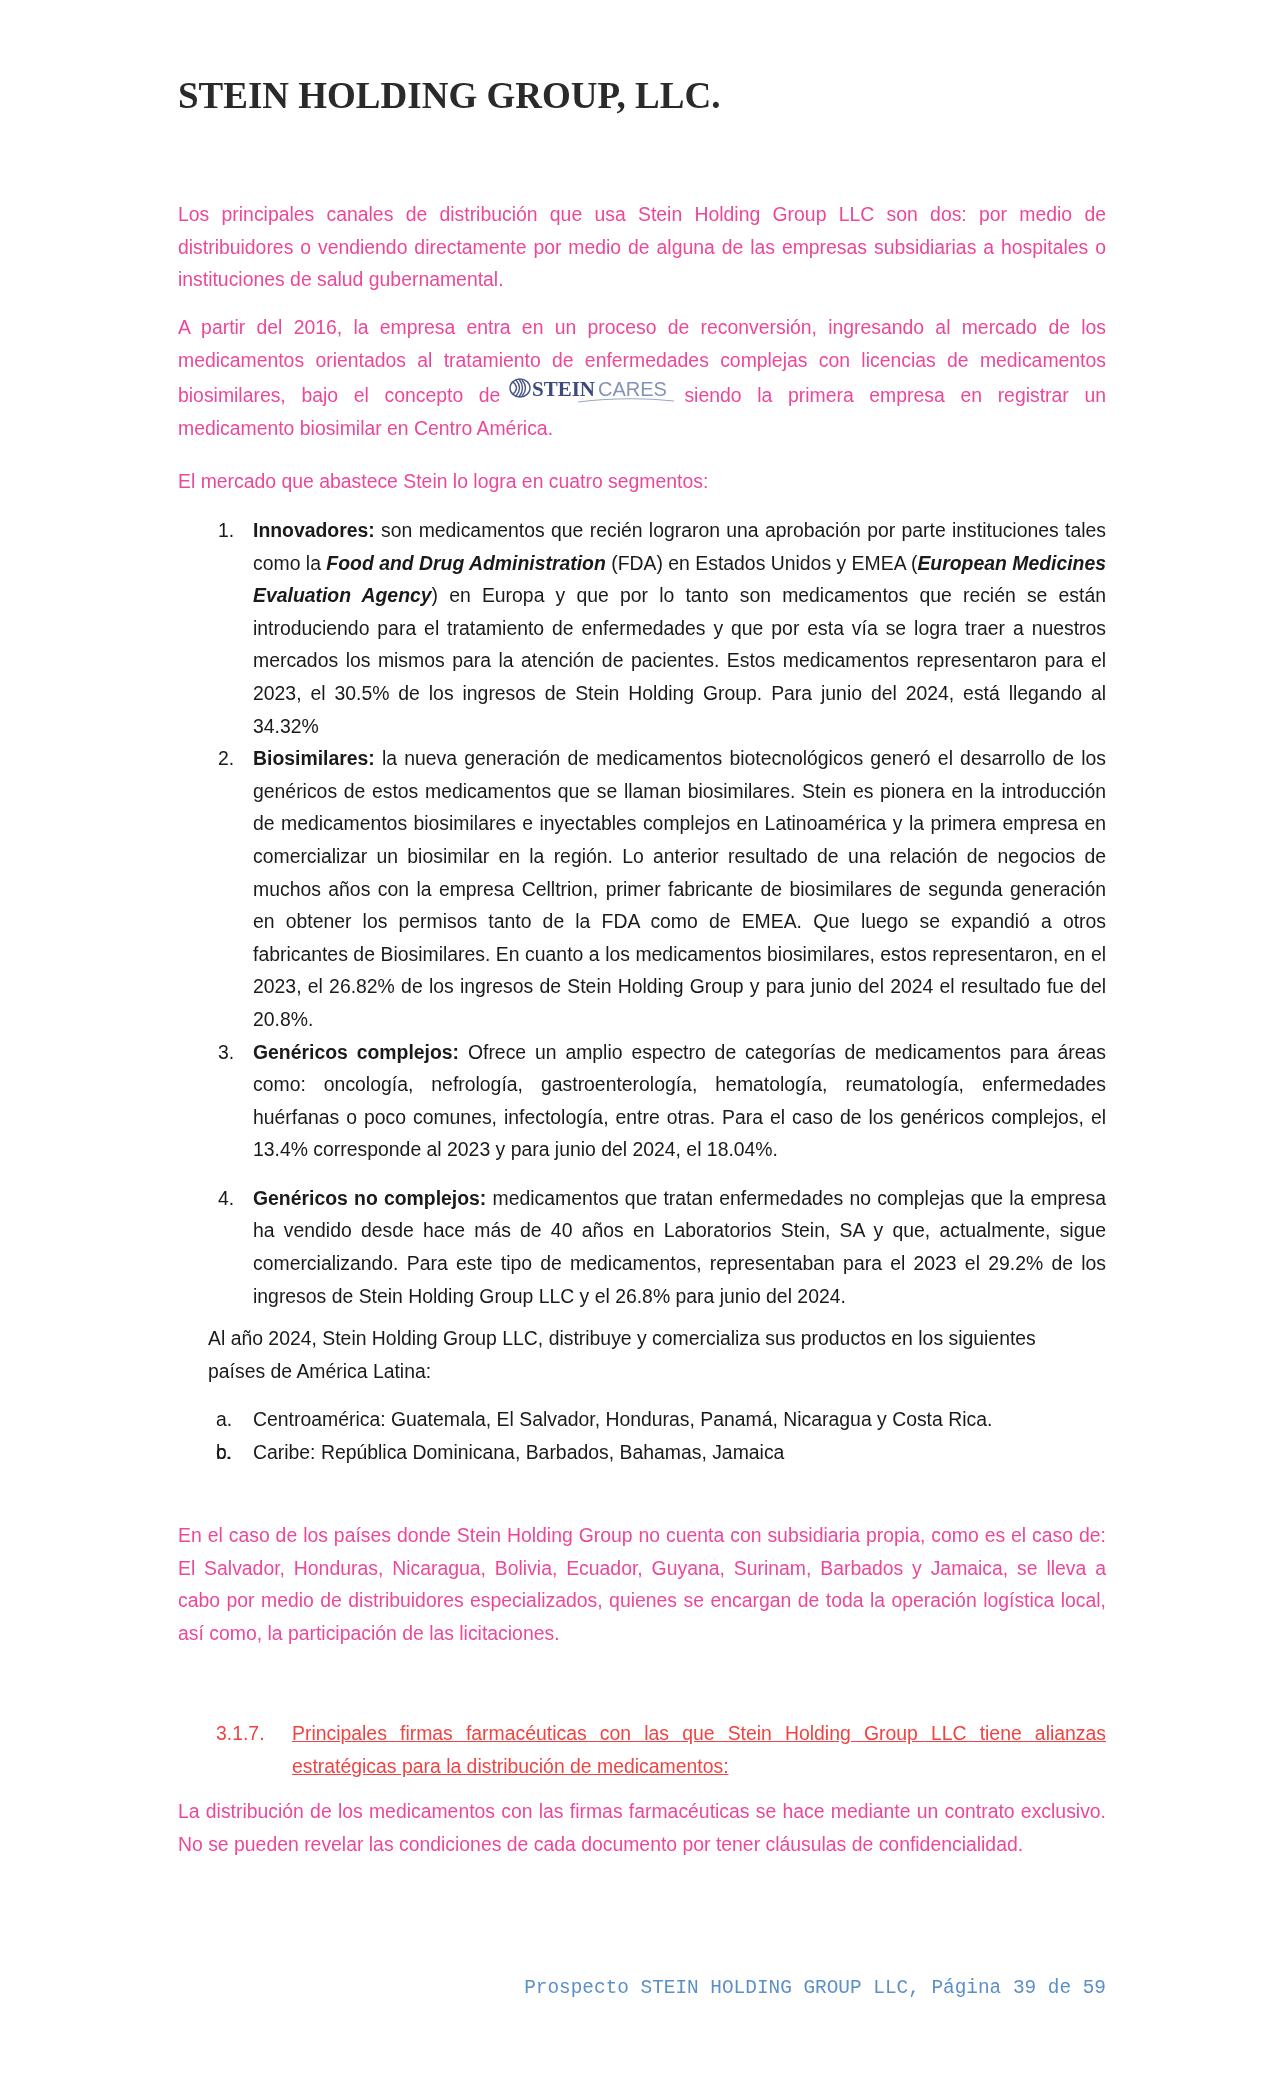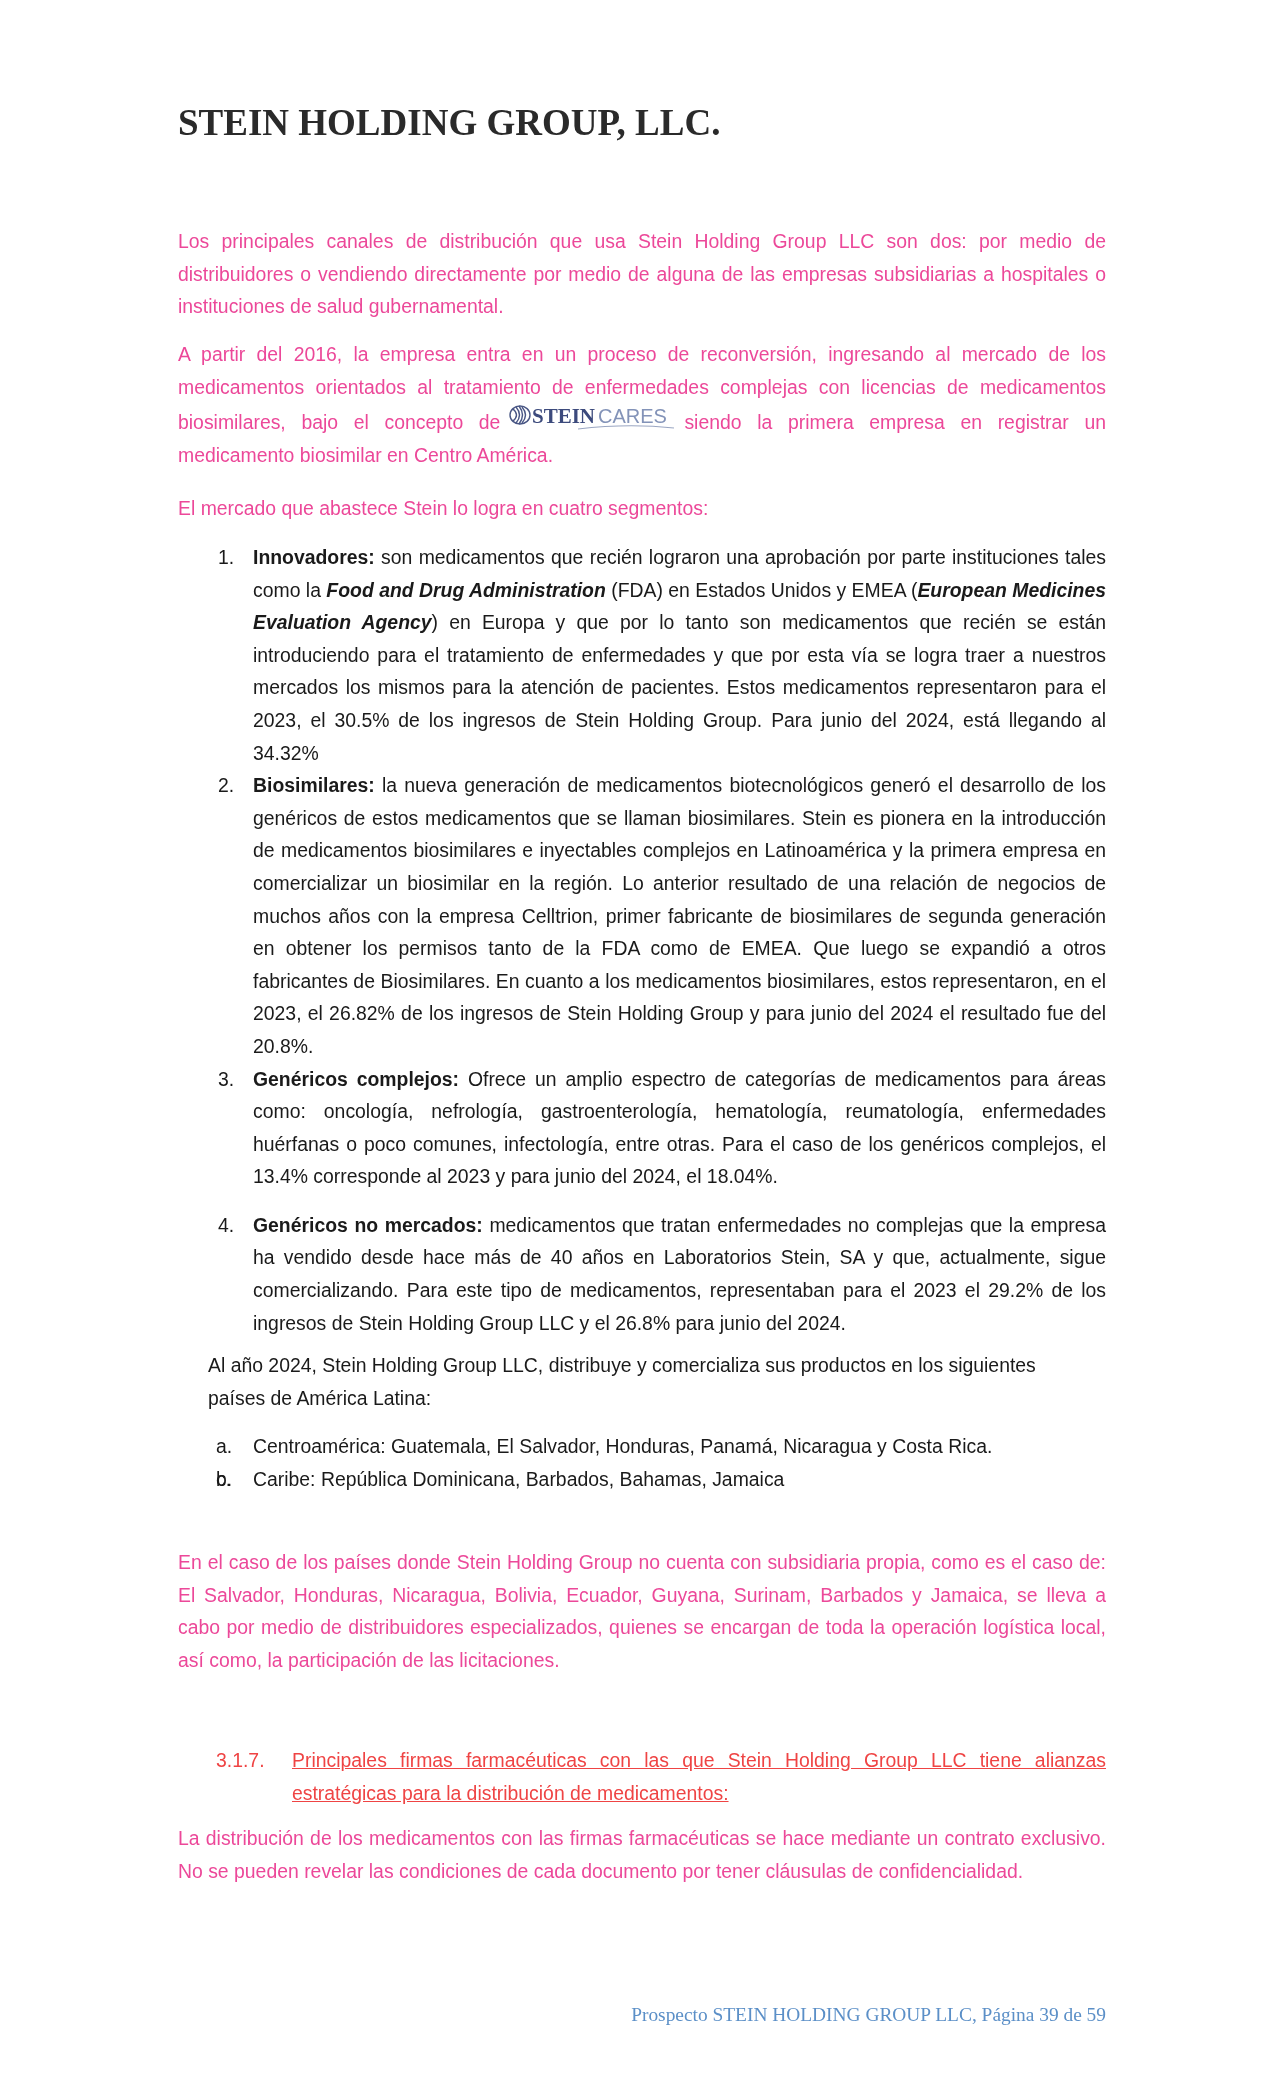--- a/index.html
+++ b/index.html
@@ -1,17 +1,17 @@
 <!DOCTYPE html>
 <html><head>
 <meta charset="utf-8">
 <style>
   html, body { margin: 0; padding: 0; background: #ffffff; }
   body { width: 1275px; height: 2100px; position: relative; overflow: hidden; color: #1a1a1a; }
-  .page { position: absolute; left: 0; top: 0; width: 1275px; height: 2018px; margin-top: 27px; }
+  .page { position: absolute; left: 0; top: 0; width: 1275px; height: 2018px; }
   .title {
     position: absolute; left: 178px; top: 74px;
     font-family: "Liberation Serif", "DejaVu Serif", serif;
     font-weight: bold; font-size: 37px; color: #2a2a2a; letter-spacing: 0px;
     white-space: nowrap;
   }
   .body-text {
     position: absolute; left: 178px; width: 928px;
     font-family: "Liberation Sans", "DejaVu Sans", sans-serif;
     font-size: 19.4px; line-height: 32.6px; text-align: justify; color: #ec4899;
@@ -37,21 +37,21 @@
   .alpha .ai { position: relative; padding-left: 75px; }
   .alpha .ai .num { position: absolute; left: 38px; }
   .p-dist { top: 1519px; }
   .section-h { position: absolute; left: 178px; width: 928px; top: 1717px;
     font-family: "Liberation Sans", "DejaVu Sans", sans-serif;
     font-size: 19.4px; line-height: 32.6px; color: #ef4444; }
   .section-h .sec-num { position: absolute; left: 38px; top: 0; }
   .section-h .sec-title { display: block; padding-left: 114px; text-decoration: underline; text-align: justify; }
   .p-final { top: 1795px; }
   .footer { position: absolute; right: 169px; top: 1977px;
-    font-family: Liberation Serif, serif;
+    font-family: Liberation Mono, monospace;
     font-size: 19.4px; color: #5b8fc7; white-space: nowrap; text-align: center; }
 </style>
 </head>
 <body>
 
 <div class="page">
 
   <div class="title">STEIN HOLDING GROUP, LLC.</div>
 
   <p class="body-text p1" style="margin:0">Los principales canales de distribución que usa Stein Holding Group LLC son dos: por medio de distribuidores o vendiendo directamente por medio de alguna de las empresas subsidiarias a hospitales o instituciones de salud gubernamental.</p>
@@ -81,21 +81,21 @@
     <div class="li">
       <span class="num">2.</span>
       <b>Biosimilares:</b><span> la nueva generación de medicamentos biotecnológicos generó el desarrollo de los genéricos de estos medicamentos que se llaman biosimilares. Stein es pionera en la introducción de medicamentos biosimilares e inyectables complejos en Latinoamérica y la primera empresa en comercializar un biosimilar en la región. Lo anterior resultado de una relación de negocios de muchos años con la empresa Celltrion, primer fabricante de biosimilares de segunda generación en obtener los permisos tanto de la FDA como de EMEA. Que luego se expandió a otros fabricantes de Biosimilares. En cuanto a los medicamentos biosimilares, estos representaron, en el 2023, el 26.82% de los ingresos de Stein Holding Group y para junio del 2024 el resultado fue del 20.8%.</span>
     </div>
     <div class="li">
       <span class="num">3.</span>
       <b>Genéricos complejos:</b><span> Ofrece un amplio espectro de categorías de medicamentos para áreas como: oncología, nefrología, gastroenterología, hematología, reumatología, enfermedades huérfanas o poco comunes, infectología, entre otras. Para el caso de los genéricos complejos, el 13.4% corresponde al 2023 y para junio del 2024, el 18.04%.</span>
     </div>
     <div class="li li4">
       <span class="num">4.</span>
-      <b>Genéricos no mercados:</b><span> medicamentos que tratan enfermedades no complejas que la empresa ha vendido desde hace más de 40 años en Laboratorios Stein, SA y que, actualmente, sigue comercializando. Para este tipo de medicamentos, representaban para el 2023 el 29.2% de los ingresos de Stein Holding Group LLC y el 26.8% para junio del 2024.</span>
+      <b>Genéricos no complejos:</b><span> medicamentos que tratan enfermedades no complejas que la empresa ha vendido desde hace más de 40 años en Laboratorios Stein, SA y que, actualmente, sigue comercializando. Para este tipo de medicamentos, representaban para el 2023 el 29.2% de los ingresos de Stein Holding Group LLC y el 26.8% para junio del 2024.</span>
     </div>
   </div>
 
   <p class="p-countries" style="margin:0">Al año 2024, Stein Holding Group LLC, distribuye y comercializa sus productos en los siguientes países de América Latina:</p>
 
   <div class="alpha">
     <div class="ai">
       <span class="num">a.</span>
       <span>Centroamérica: Guatemala, El Salvador, Honduras, Panamá, Nicaragua y Costa Rica.</span>
     </div>

